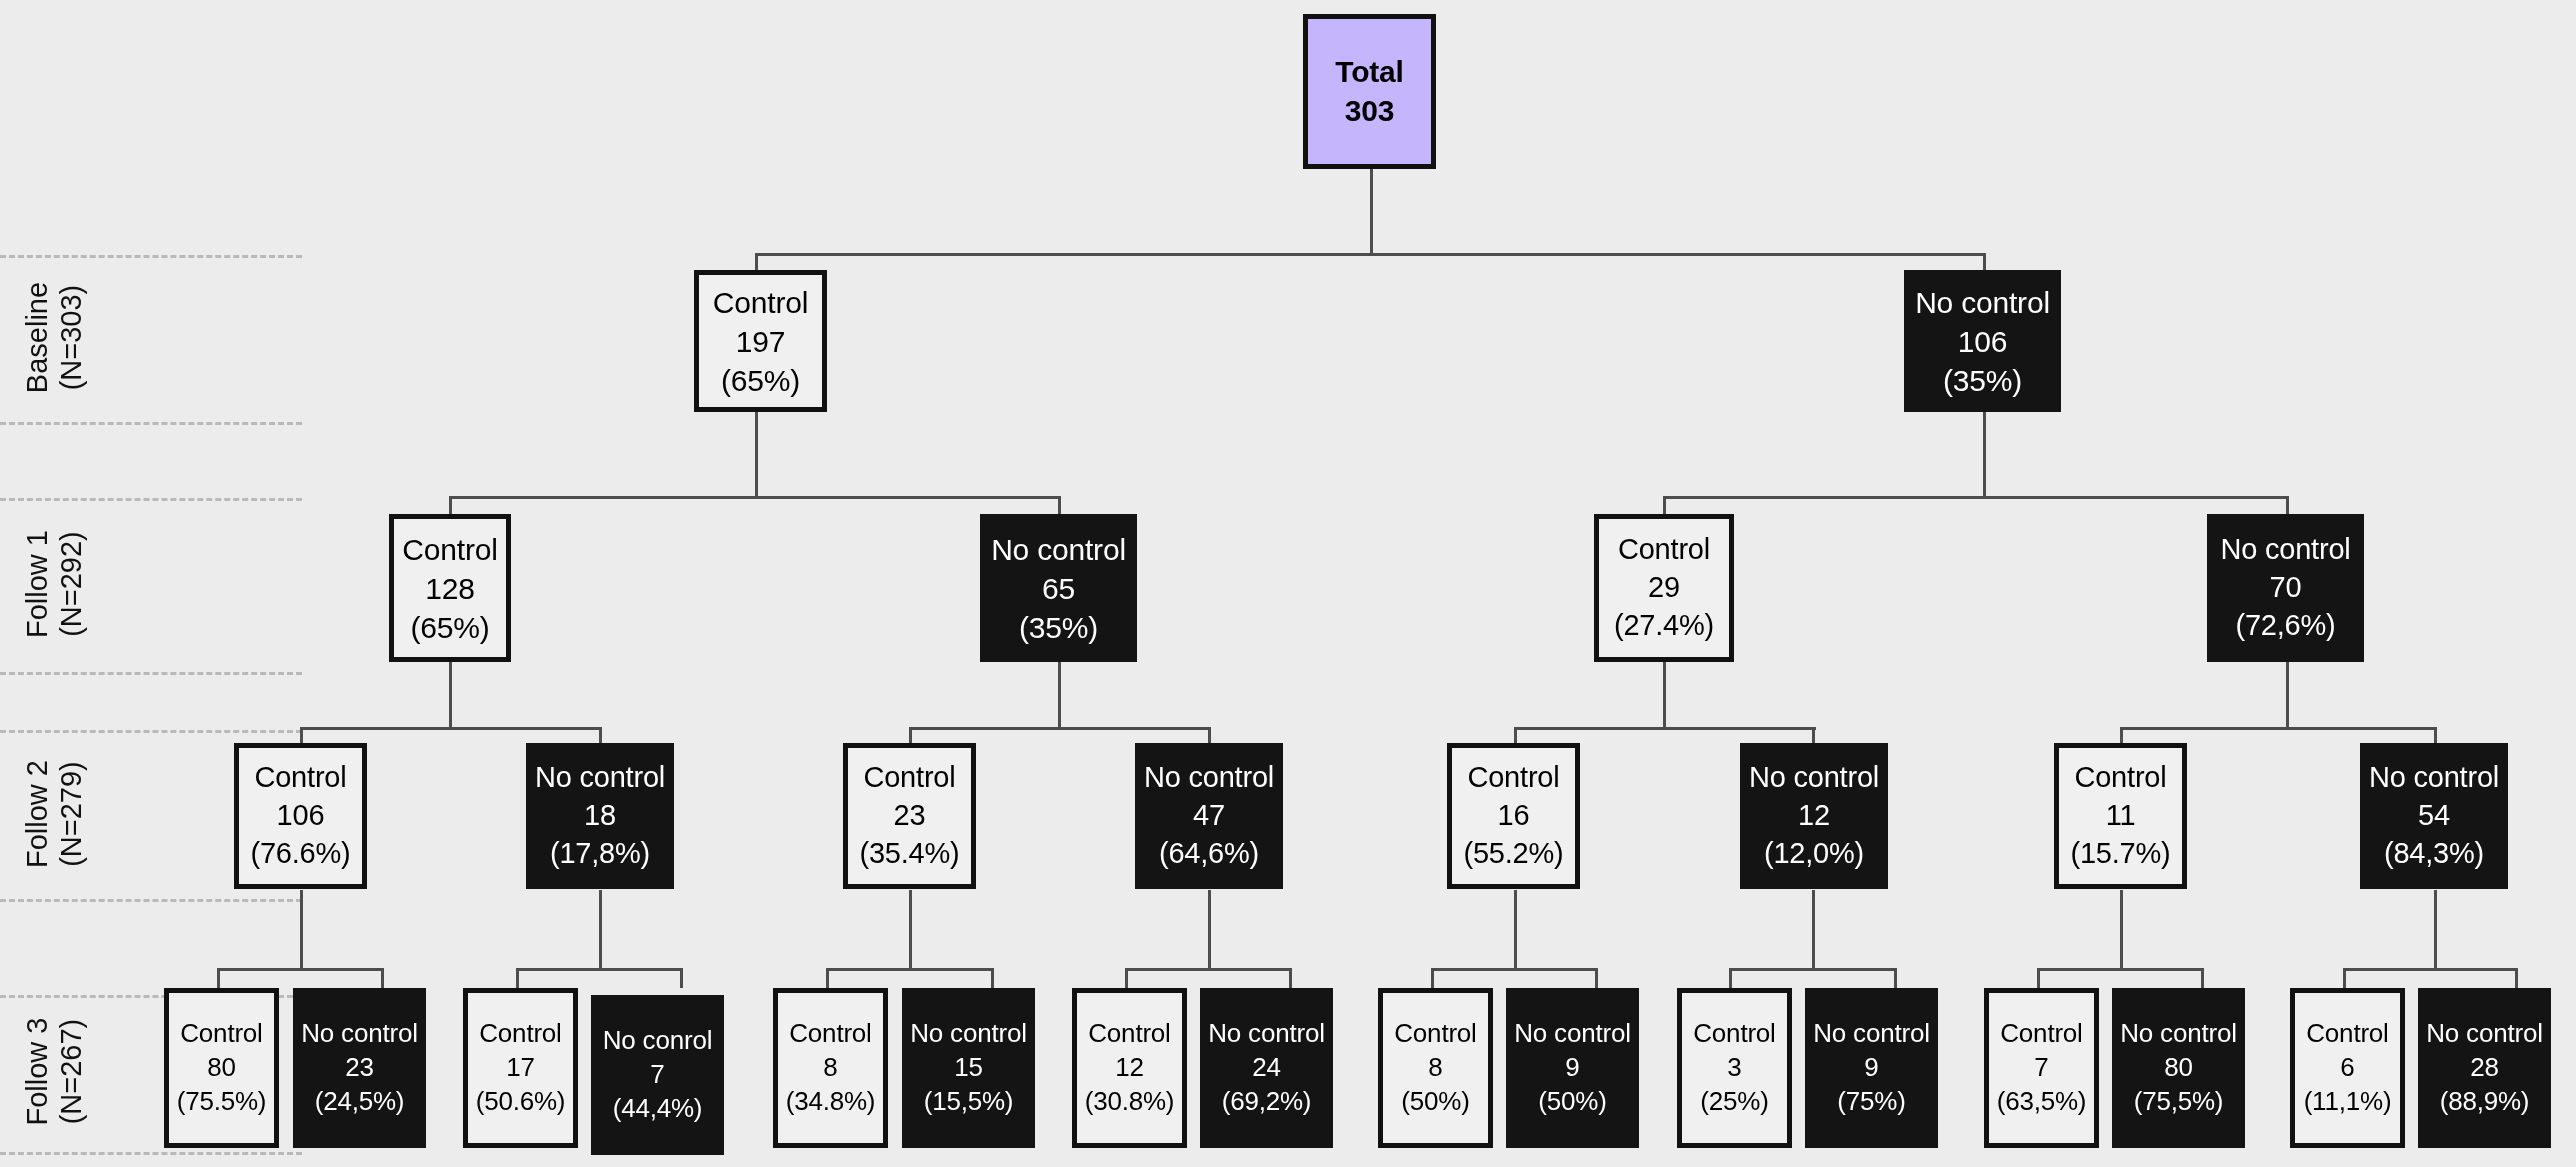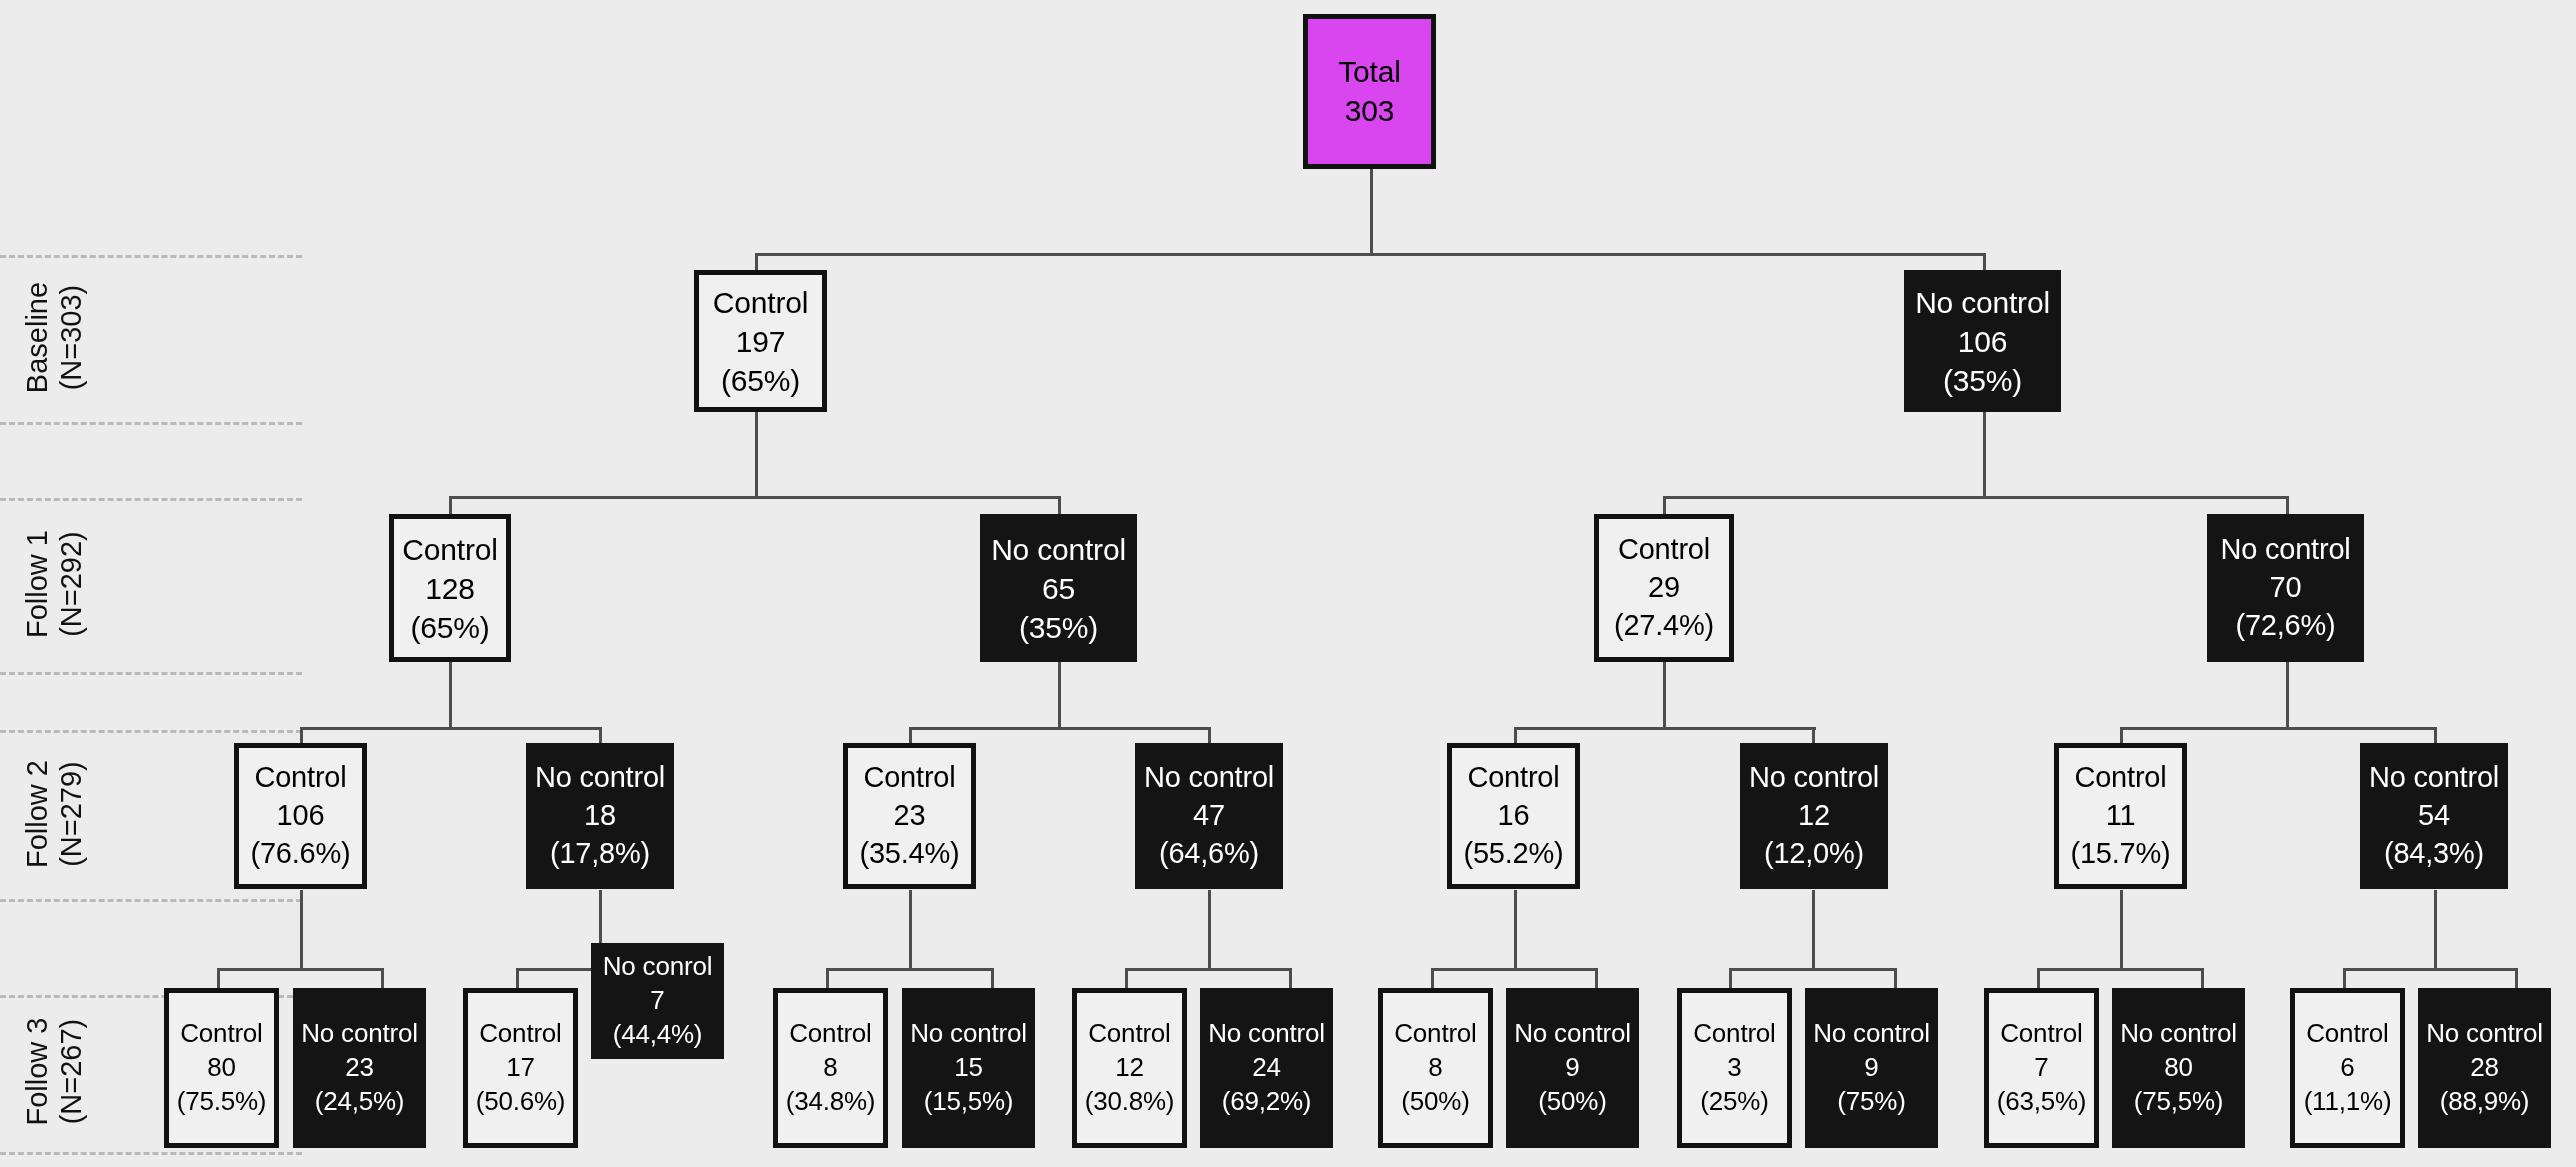--- a/index.html
+++ b/index.html
@@ -54,23 +54,24 @@
     flex-direction: column;
     align-items: center;
     justify-content: center;
     text-align: center;
     line-height: 1.30;
     letter-spacing: -0.2px;
   }
   .node .ln { display: block; white-space: nowrap; }
 
   .node.total {
-    background: #d946ef;
+    background: #c4b5fd;
     border: 5.3px solid #111;
     color: #000;
+    font-weight: bold;
   }
   .node.ctrl {
     background: #f0f0f0;
     border: 5.3px solid #111;
     color: #000;
   }
   .node.noctrl {
     background: #141414;
     border: 3.8px solid #141414;
     color: #ffffff;
@@ -273,21 +274,21 @@
   <div class="node noctrl r4" style="left:293px; top:988px; width:133px; height:160px;">
     <span class="ln">No control</span>
     <span class="ln">23</span>
     <span class="ln">(24,5%)</span>
   </div>
   <div class="node ctrl r4" style="left:463px; top:988px; width:115px; height:160px;">
     <span class="ln">Control</span>
     <span class="ln">17</span>
     <span class="ln">(50.6%)</span>
   </div>
-  <div class="node noctrl r4" style="left:591px; top:943px; width:133px; height:116px;">
+  <div class="node noctrl r4" style="left:591px; top:995px; width:133px; height:160px;">
     <span class="ln">No conrol</span>
     <span class="ln">7</span>
     <span class="ln">(44,4%)</span>
   </div>
   <div class="node ctrl r4" style="left:773px; top:988px; width:115px; height:160px;">
     <span class="ln">Control</span>
     <span class="ln">8</span>
     <span class="ln">(34.8%)</span>
   </div>
   <div class="node noctrl r4" style="left:902px; top:988px; width:133px; height:160px;">

